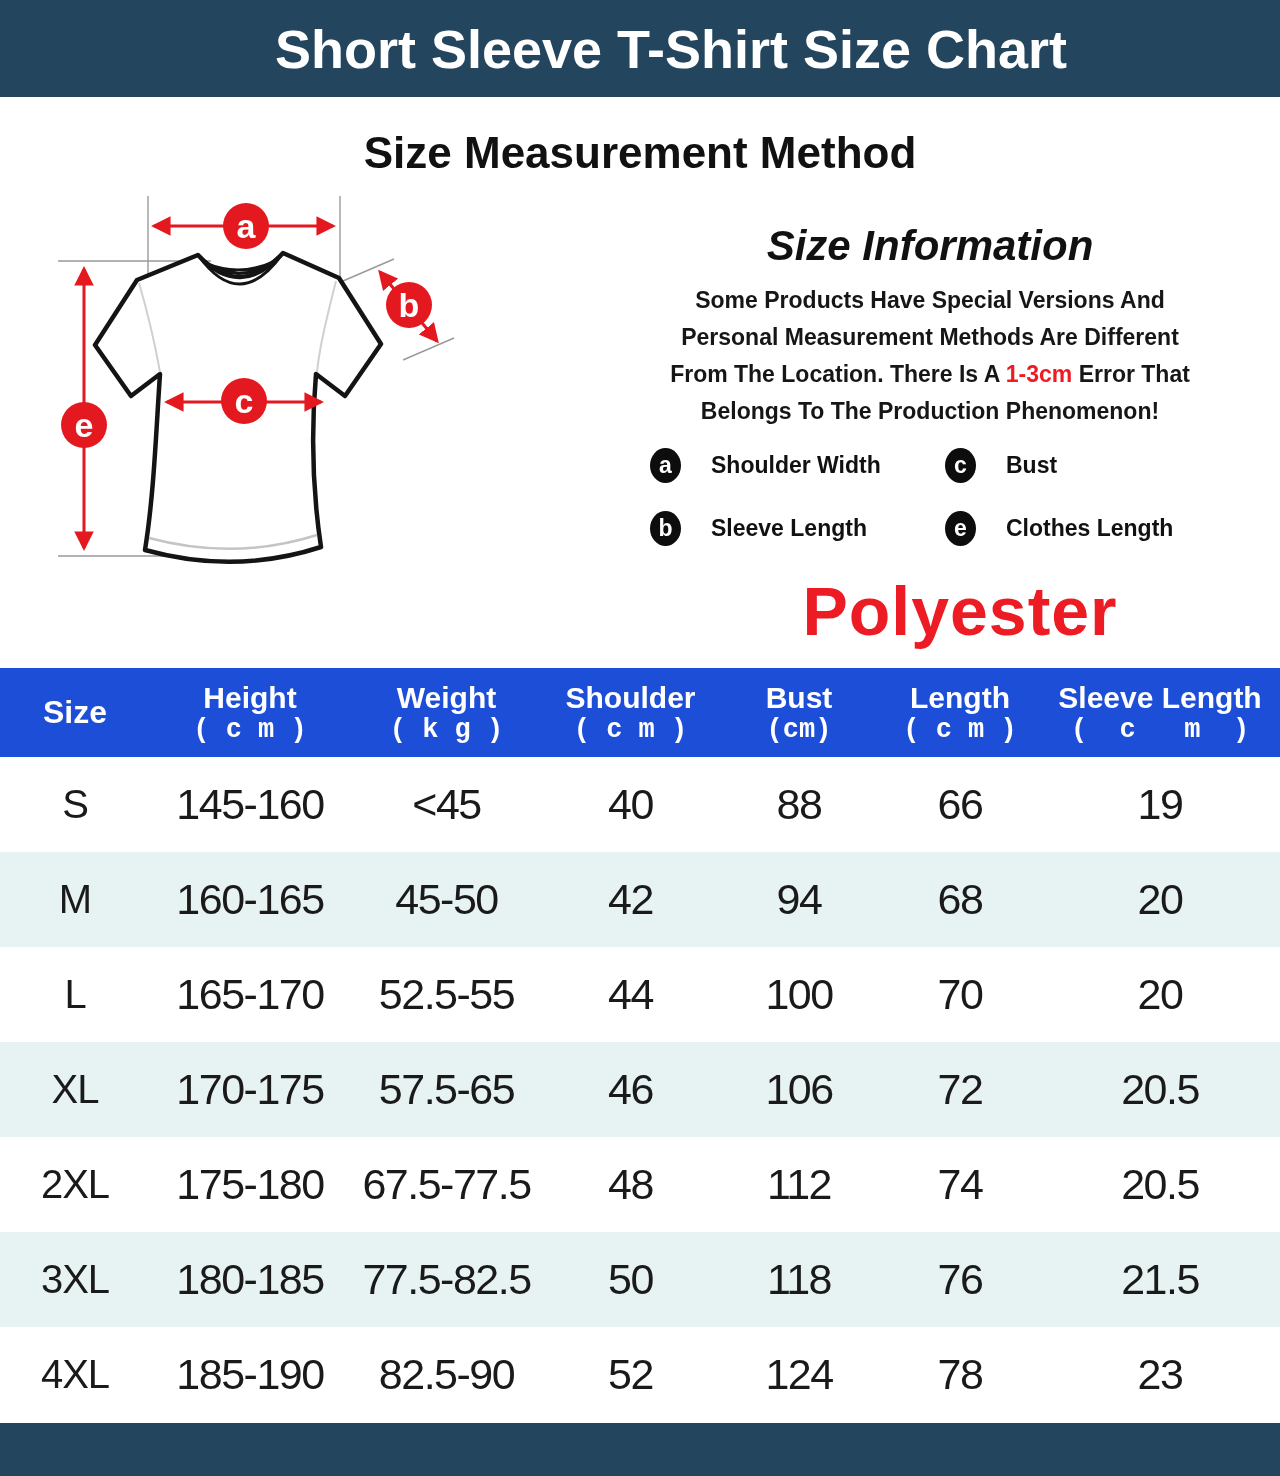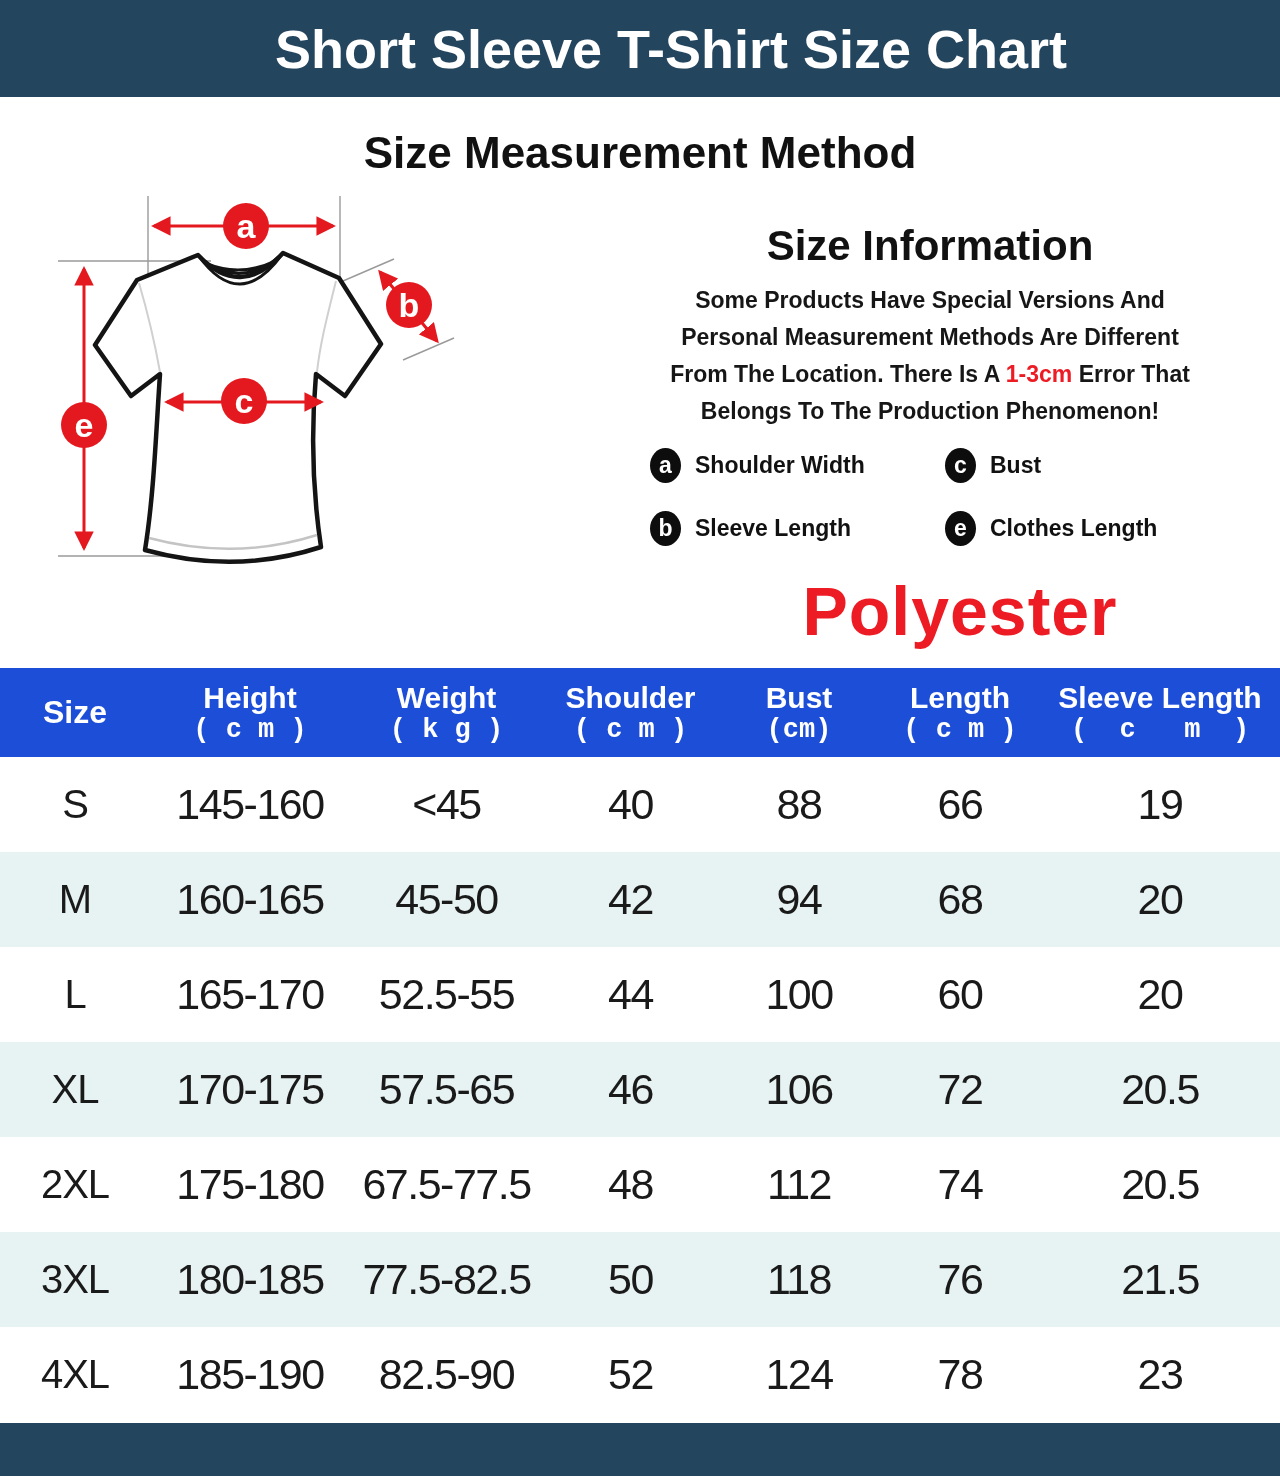--- a/index.html
+++ b/index.html
@@ -15,37 +15,37 @@
   .page-title{color:#fff;font-size:54px;font-weight:bold;letter-spacing:0px;}
   
   .method-heading{
     position:absolute;top:128px;left:0;width:1280px;text-align:center;
     font-size:44px;font-weight:bold;color:#111;
   }
   
   .diagram{position:absolute;left:25px;top:182px;width:450px;height:450px;}
   
   .info-col{position:absolute;left:620px;top:222px;width:620px;}
-  .info-heading{text-align:center;font-size:42px;font-weight:bold;color:#111;}
+  .info-heading{text-align:center;font-size:42px;font-weight:bold;color:#111;font-style:italic;}
   .info-text{
     width:545px;margin:12px auto 0;text-align:center;
     font-size:23px;font-weight:bold;line-height:37px;color:#161616;
   }
   .info-highlight{color:#ed1c24;}
   .legend{
     margin:18px 0 0 30px;display:grid;grid-template-columns:295px 325px;
     grid-row-gap:28px;
   }
   .legend-item{display:flex;align-items:center;}
   .legend-dot{
     width:31px;height:35px;border-radius:50%;background:#0d0d0d;color:#fff;
     font-size:23px;font-weight:bold;display:flex;align-items:center;justify-content:center;
     flex:0 0 31px;
   }
-  .legend-label{margin-left:14px;font-size:23px;font-weight:bold;color:#111;}
+  .legend-label{margin-left:30px;font-size:23px;font-weight:bold;color:#111;}
   .material{
     margin:26px 0 0 60px;text-align:center;
     font-size:68px;font-weight:bold;color:#ed1c24;letter-spacing:1px;
   }
   
   .size-table{position:absolute;left:0;top:668px;width:1280px;}
   table{border-collapse:collapse;table-layout:fixed;width:1280px;}
   thead tr{background:#1d4ed8;height:89px;}
   th{color:#fff;font-weight:bold;vertical-align:middle;padding:0;}
   .h-label{font-size:30px;line-height:34px;}
@@ -213,21 +213,21 @@
           <td>94</td>
           <td>68</td>
           <td>20</td>
         </tr>
         <tr>
           <td class="size-cell">L</td>
           <td>165-170</td>
           <td>52.5-55</td>
           <td>44</td>
           <td>100</td>
-          <td>60</td>
+          <td>70</td>
           <td>20</td>
         </tr>
         <tr class="alt">
           <td class="size-cell">XL</td>
           <td>170-175</td>
           <td>57.5-65</td>
           <td>46</td>
           <td>106</td>
           <td>72</td>
           <td>20.5</td>

